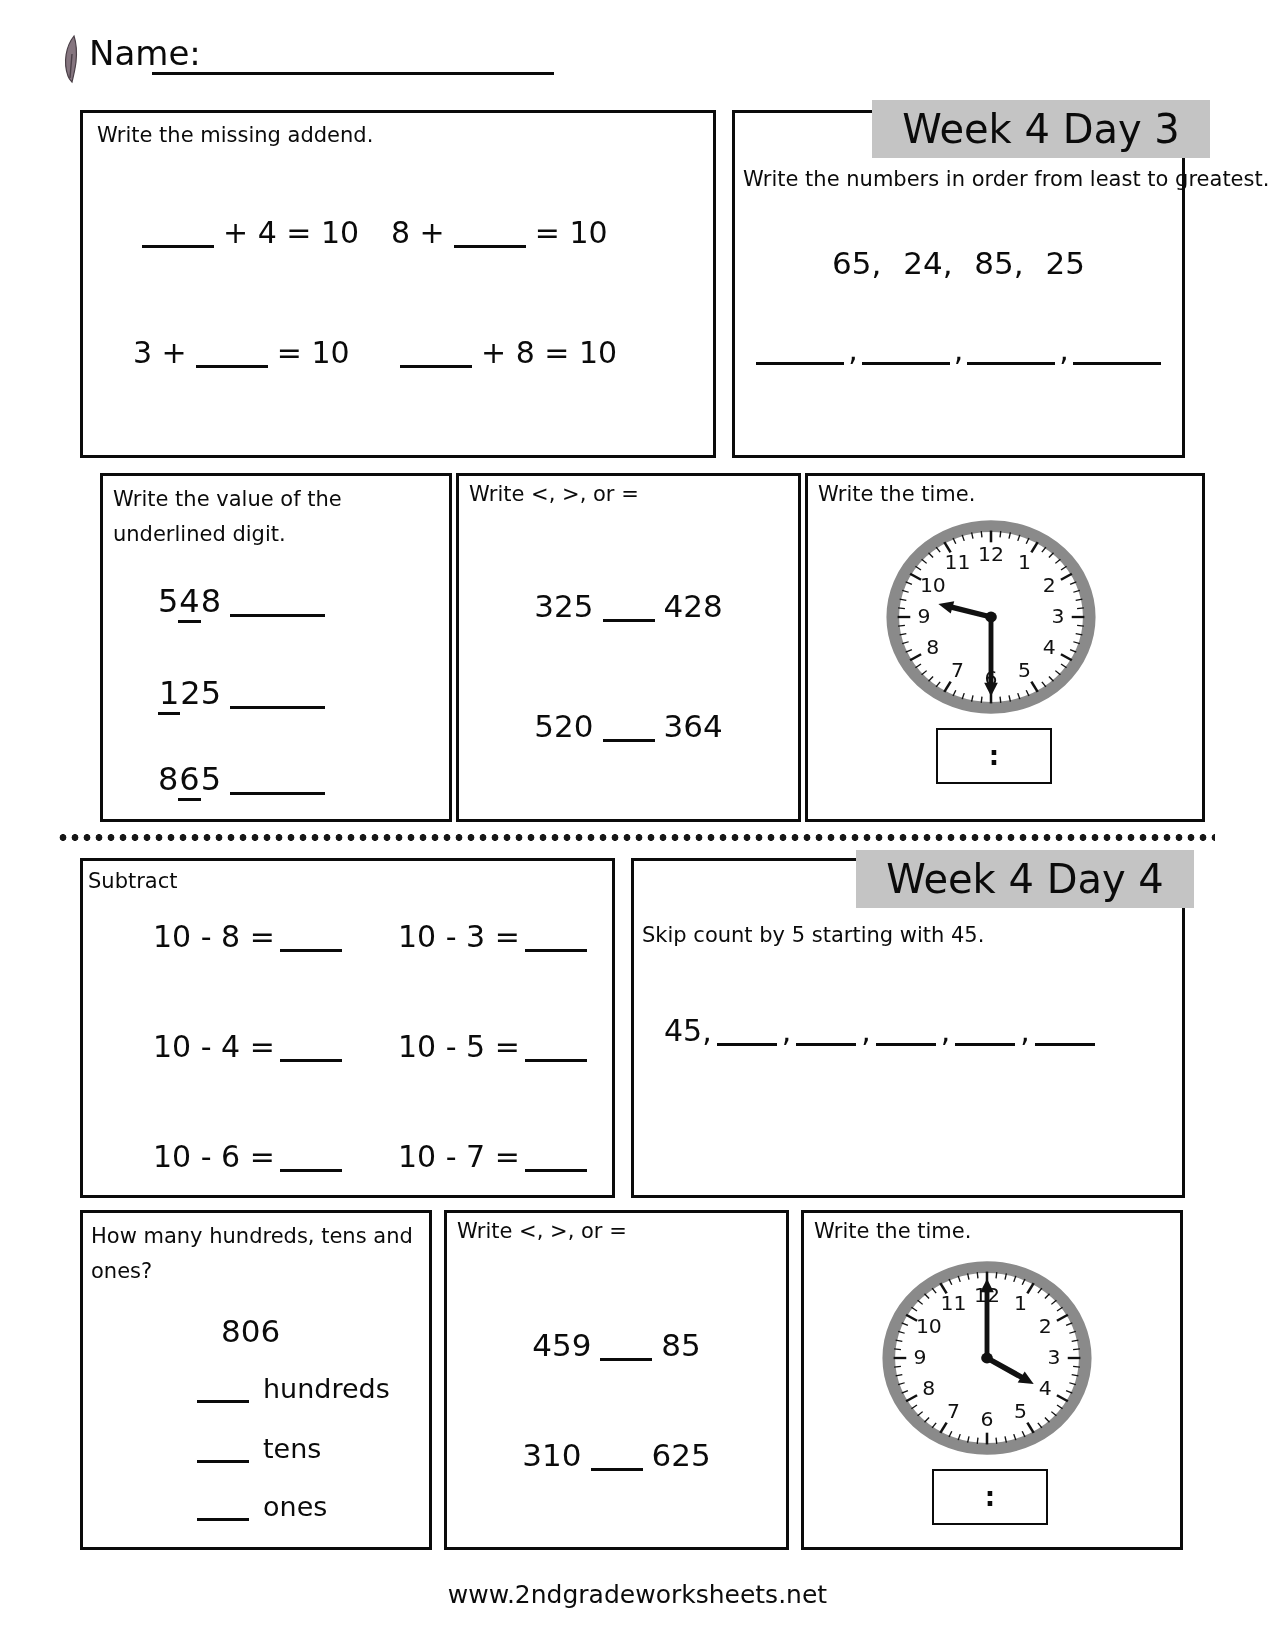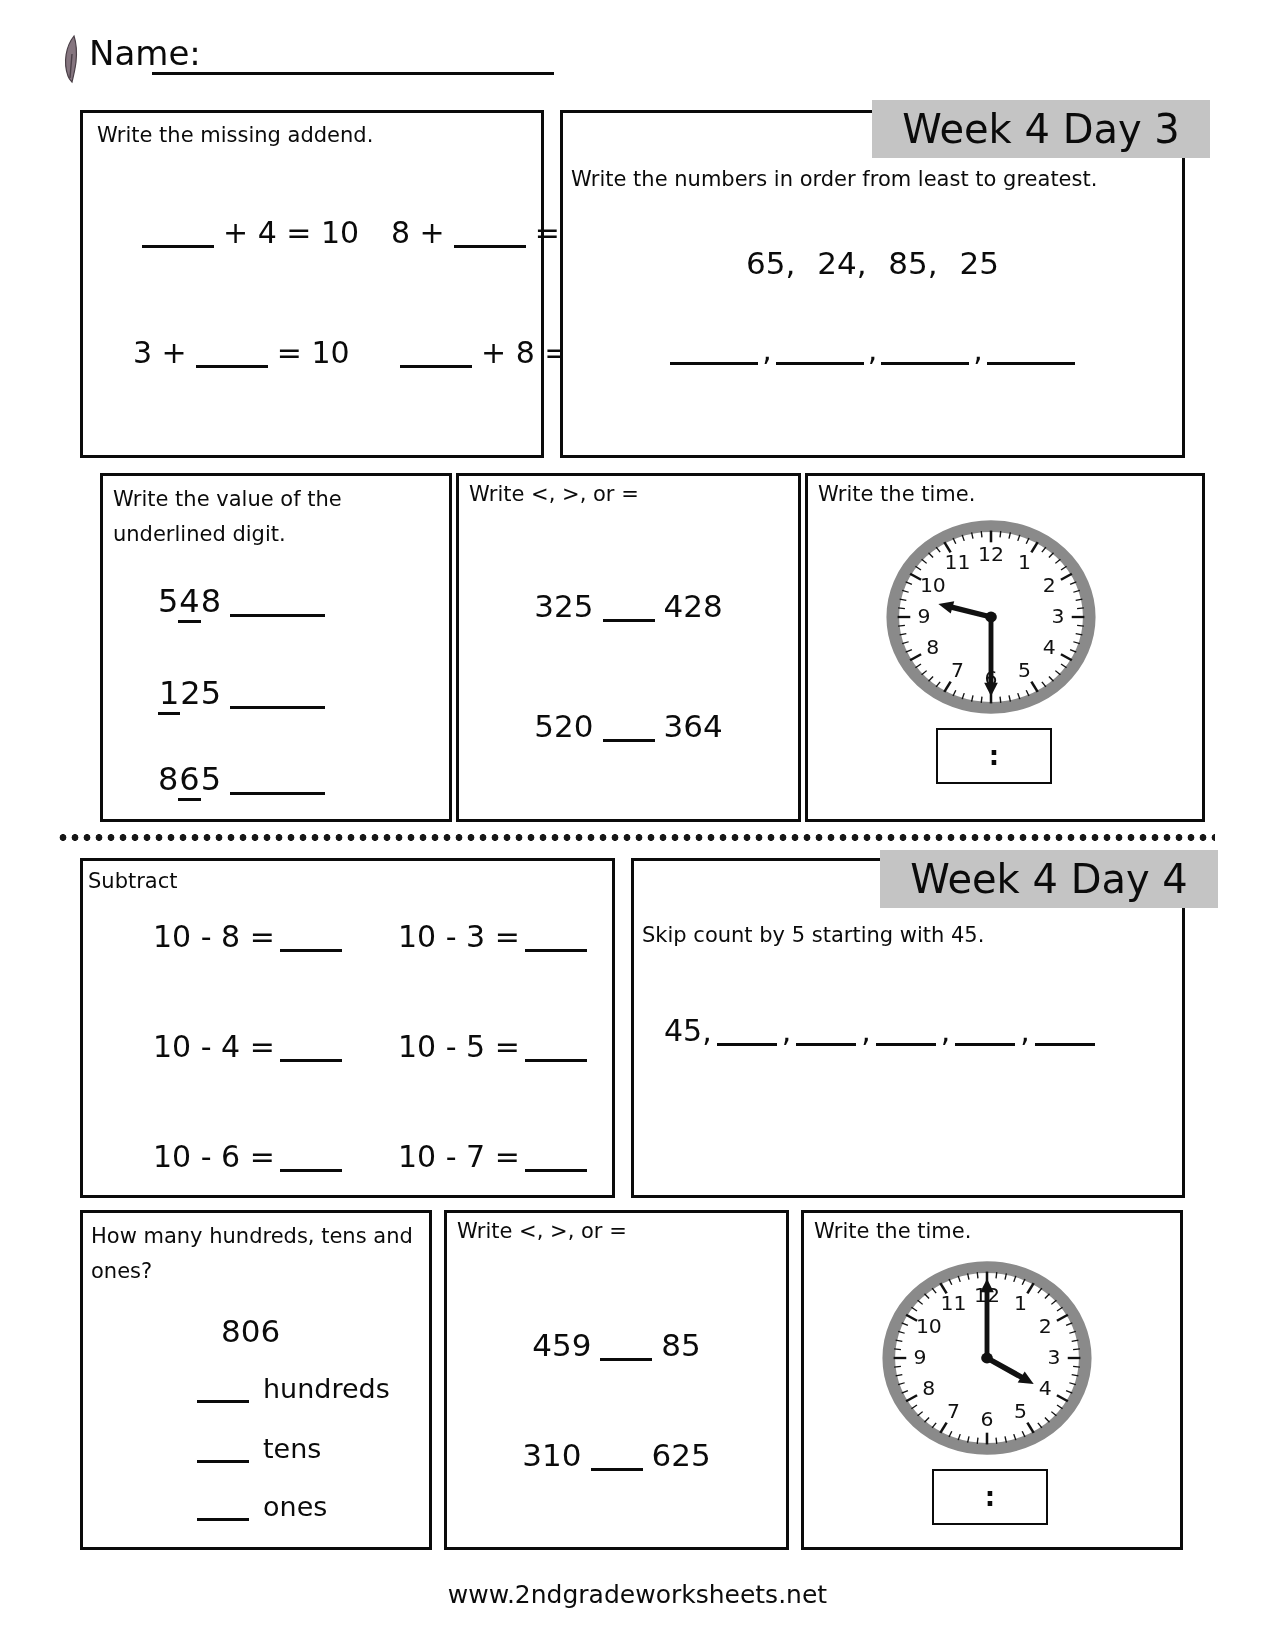--- a/index.html
+++ b/index.html
@@ -45,21 +45,21 @@
   <svg class="abs" style="left:60px;top:34px;" width="26" height="50" viewBox="0 0 26 50">
     <path d="M14 2 C6 12, 3 28, 8 42 C9 45, 11 47, 12 48 C13 44, 15 36, 16 28 C17 18, 16 8, 14 2 Z" fill="#85757f" stroke="#4a3f47" stroke-width="1.2"></path>
     <path d="M12 20 L10 44" stroke="#4a3f47" stroke-width="1.4" fill="none"></path>
   </svg>
   <span class="name-label" style="left:89px;top:33px;">Name:</span>
   <div class="name-line" style="left:152px;top:72px;width:402px;"></div>
 
   <div class="banner" style="left:872px;top:100px;width:338px;">Week 4 Day 3</div>
 
   <div class="row" style="left:80px;top:110px;width:1105px;height:348px;gap:16px;">
-    <div class="box" style="width:464px;padding-left:8px;">
+    <div class="box" style="width:636px;padding-left:8px;">
       <div class="prompt" style="left:14px;top:10px;">Write the missing addend.</div>
       <div class="eq" style="left:50px;top:102px;">
         <span class="blank w72"></span><span>+ 4 = 10</span>
       </div>
       <div class="eq" style="left:308px;top:102px;">
         <span>8 +</span><span class="blank w72"></span><span>= 10</span>
       </div>
       <div class="eq" style="left:50px;top:222px;">
         <span>3 +</span><span class="blank w72"></span><span>= 10</span>
       </div>
@@ -184,21 +184,21 @@
             <circle cx="110" cy="110" r="6" fill="#111"></circle>
           </svg></div>
       <div class="timebox" style="left:128px;top:252px;">
         <span>:</span>
       </div>
     </div>
   </div>
 
   <div class="dots" style="left:58px;top:833px;width:1157px;"></div>
 
-  <div class="banner" style="left:880px;top:850px;width:338px;">Week 4 Day 4</div>
+  <div class="banner" style="left:856px;top:850px;width:338px;">Week 4 Day 4</div>
 
   <div class="row" style="left:80px;top:858px;width:1105px;height:340px;gap:16px;">
     <div class="box" style="width:535px;">
       <div class="prompt" style="left:5px;top:8px;">Subtract</div>
       <div class="eq" style="left:70px;top:58px;">
         <span>10 - 8 =</span><span class="blank w62"></span>
       </div>
       <div class="eq" style="left:315px;top:58px;">
         <span>10 - 3 =</span><span class="blank w62"></span>
       </div>

